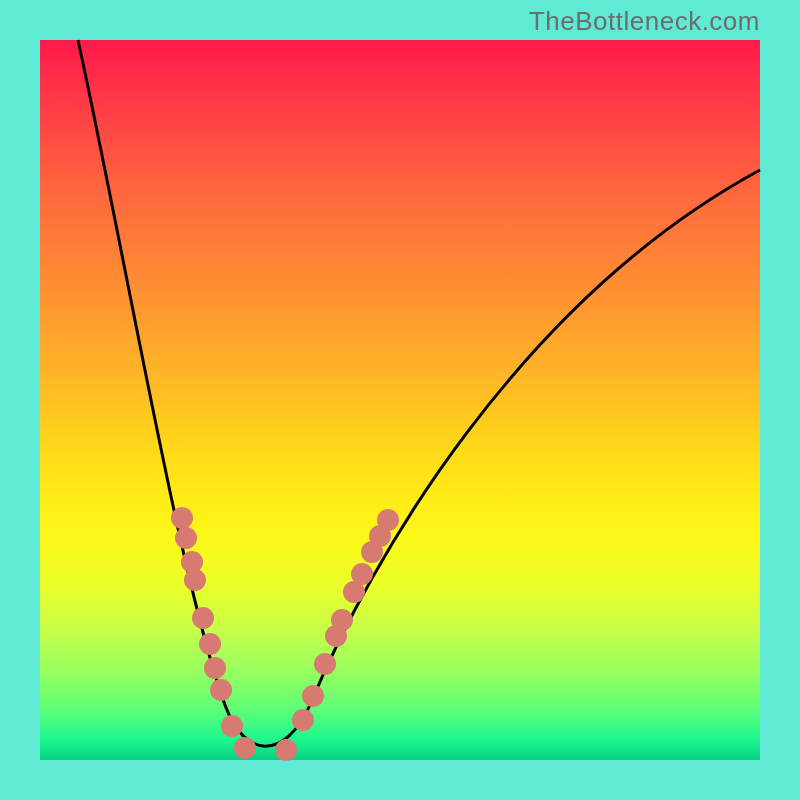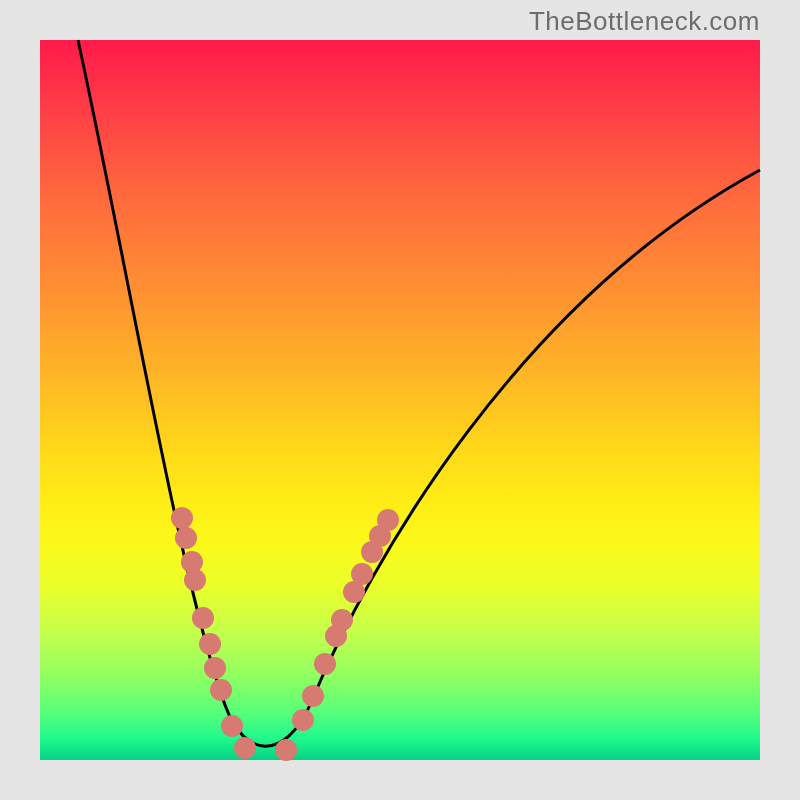--- a/index.html
+++ b/index.html
@@ -10,21 +10,21 @@
     overflow: hidden;
     background: #000;
     font-family: Arial, Helvetica, sans-serif;
   }
   .frame {
     position: absolute;
     left: 0;
     top: 0;
     width: 800px;
     height: 800px;
-    background: #e5e5e5;
+    background: #5eead4;
   }
   .plot-area {
     position: absolute;
     left: 40px;
     top: 40px;
     width: 720px;
     height: 720px;
     background: linear-gradient(
       to bottom,
       #ff1a4b 0%,

